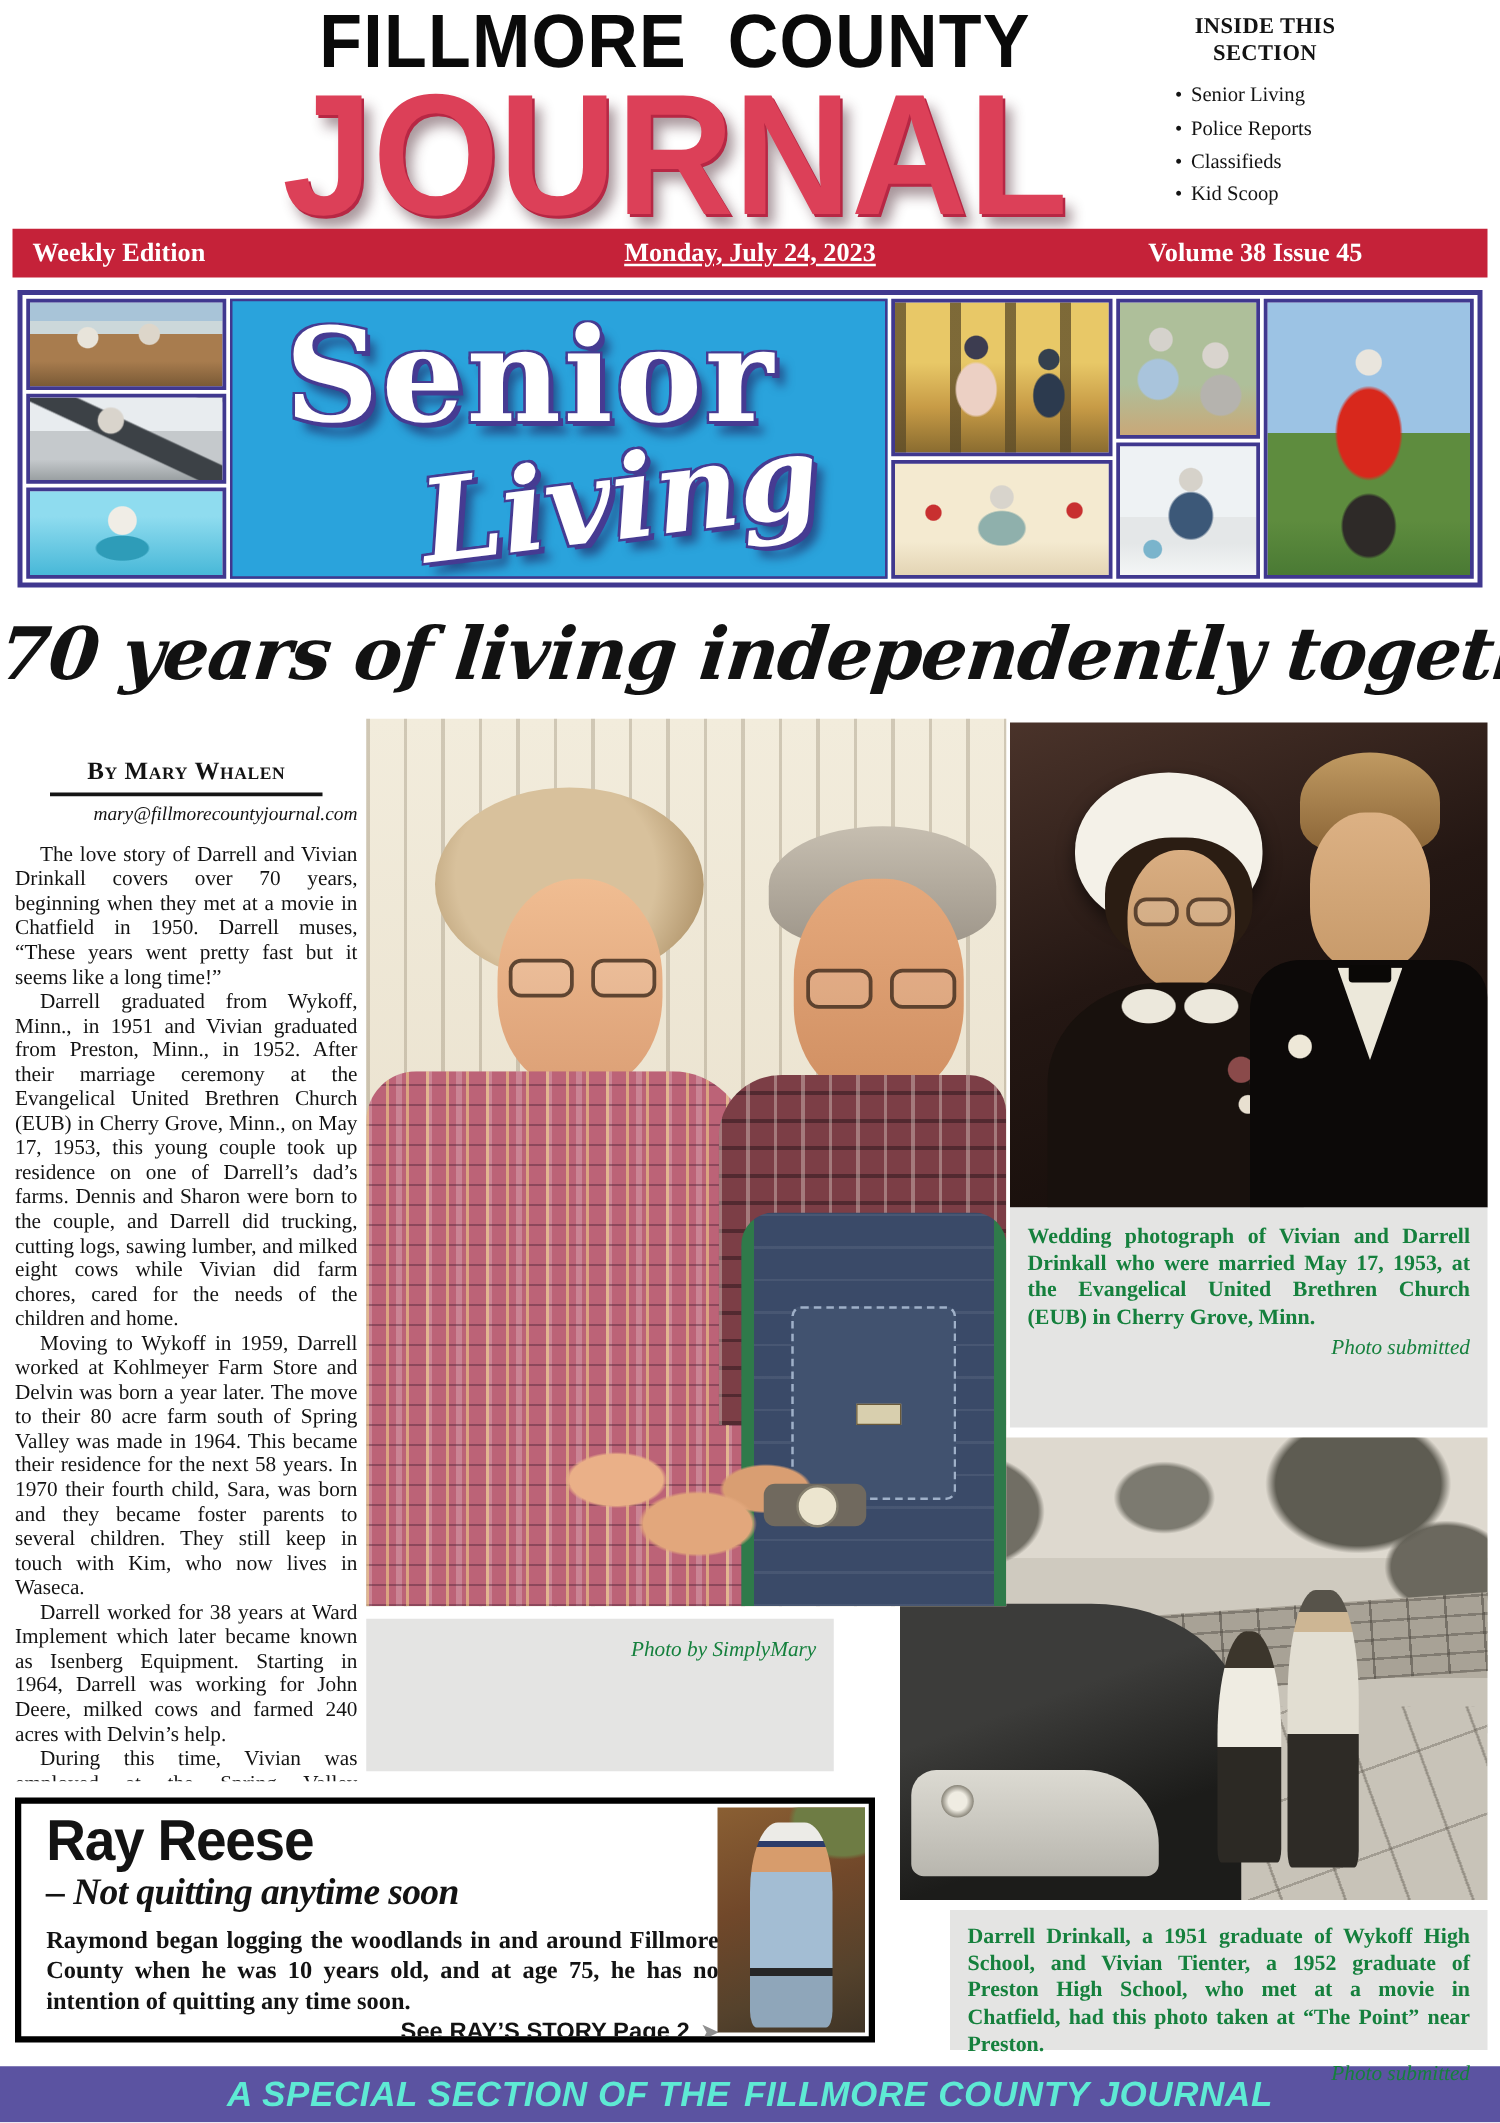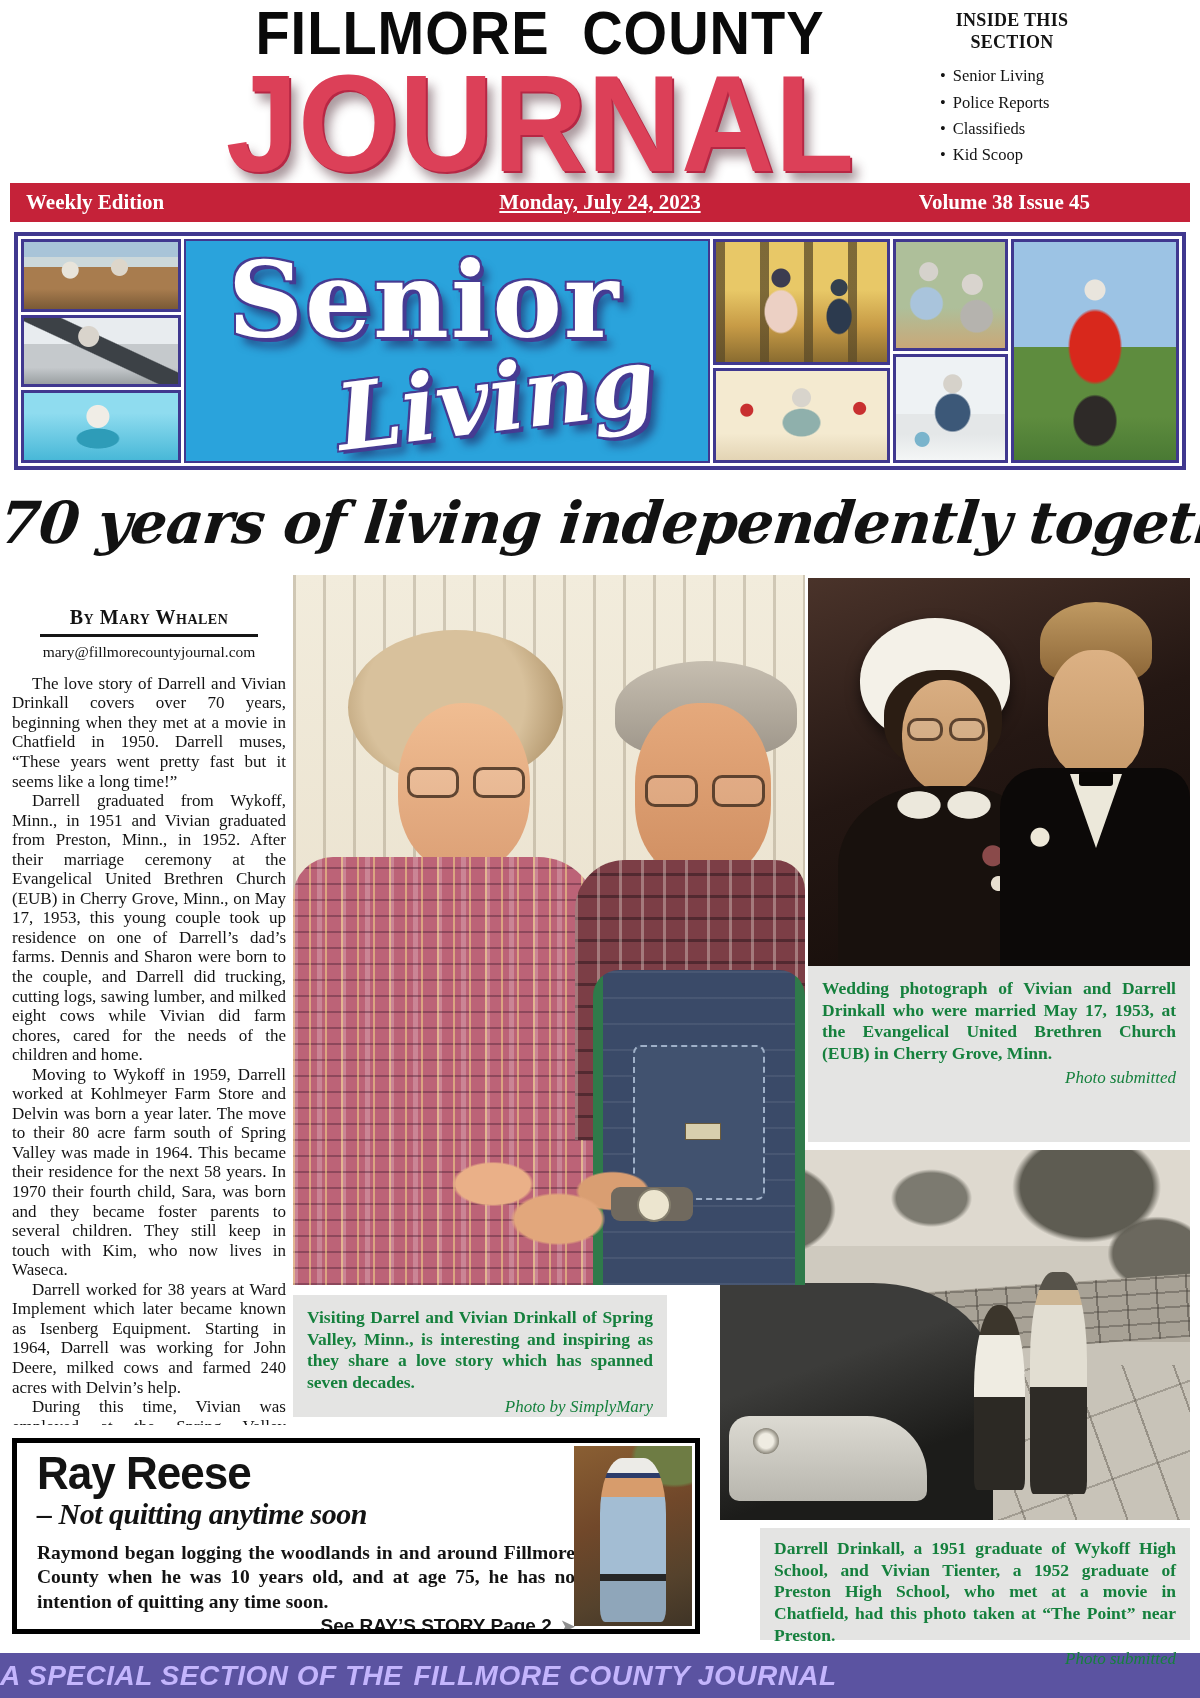--- a/index.html
+++ b/index.html
@@ -116,21 +116,21 @@
     font-family:"DejaVu Serif", serif; font-style:italic; font-weight:700;
     font-size:58px; color:#121212; transform:skewX(-6deg); white-space:nowrap; letter-spacing:-1px;
   }
   
   .article-col {
     position:absolute; left:12px; top:585px; width:274px; height:840px;
     font-size:17px; line-height:1.15; text-align:justify; overflow:hidden;
   }
   .byline { text-align:center; font-variant:small-caps; font-weight:700; font-size:20px; letter-spacing:.5px; line-height:1; margin-top:22px; }
   .byline-rule { width:218px; border-bottom:3px solid #151515; margin:7px auto 6px; }
-  .email { text-align:center; font-size:15.5px; margin-bottom:13px; }
+  .email { text-align:right; font-style:italic; font-size:15.5px; margin-bottom:13px; }
   p.art { text-indent:20px; hyphens:auto; }
   .jump-arrow { color:#8f8f8f; margin-left:9px; font-size:17px; }
   
   .photo { position:absolute; overflow:hidden; }
   .photo div { position:absolute; }
   .photo-main {
     left:293px; top:575px; width:512px; height:710px; z-index:3;
     background:repeating-linear-gradient(90deg, rgba(120,105,80,.28) 0 3px, transparent 3px 30px),
                linear-gradient(180deg,#f2ecdc 0%, #e4dac4 100%);
   }
@@ -247,21 +247,21 @@
     font-weight:700; font-size:19px; }
   .ray-photo { position:absolute; right:3px; top:3px; width:118px; height:180px; overflow:hidden;
     background:radial-gradient(ellipse 70px 50px at 85% 6%, #6e7c44 0 55%, transparent 62%),
       linear-gradient(160deg,#8a5f33 0%, #71482a 40%, #55422c 75%, #3f3426 100%); }
   .ray-man { position:absolute; left:26px; top:12px; width:66px; height:164px; border-radius:34% 34% 8% 8%;
     background:linear-gradient(180deg,#ecebe7 0 9%, #2c3c6a 9% 12%, #d79c6c 12% 24%,
       #a3bdd3 24% 71%, #262626 71% 75%, #8fa6ba 75% 100%); }
   
   .footer-bar {
     position:absolute; left:0; top:1653px; width:1200px; height:45px;
-    background:var(--footer-purple,#5b53a1); color:#c4b5fd; 
+    background:var(--footer-purple,#5b53a1); color:#5eead4; text-align:center;
     font-family:"Liberation Sans", sans-serif; font-style:italic; font-weight:700;
     font-size:28px; line-height:45px; letter-spacing:.5px;
   }
   .footer-title { margin-left:11px; font-weight:800; }
 </style>
 </head>
 <body>
 
 <div class="page">
 
@@ -338,21 +338,20 @@
     <div class="lens m-l2"></div>
     <div class="m-shirt"></div>
     <div class="m-bib"></div>
     <div class="m-pocket"></div>
     <div class="m-label"></div>
     <div class="hands"></div>
     <div class="watch"></div>
   </div>
 
   <div class="caption caption-main">
-    <span>Visiting Darrel and Vivian Drinkall of Spring Valley, Minn., is interesting and inspiring as they share a love story which has spanned seven decades.</span>
     <div class="credit">Photo by SimplyMary</div>
   </div>
 
   <div class="photo photo-wedding">
     <div class="wd-veil"></div>
     <div class="wd-bhair"></div>
     <div class="wd-bface"></div>
     <div class="lens wd-l1"></div>
     <div class="lens wd-l2"></div>
     <div class="wd-dress"></div>

